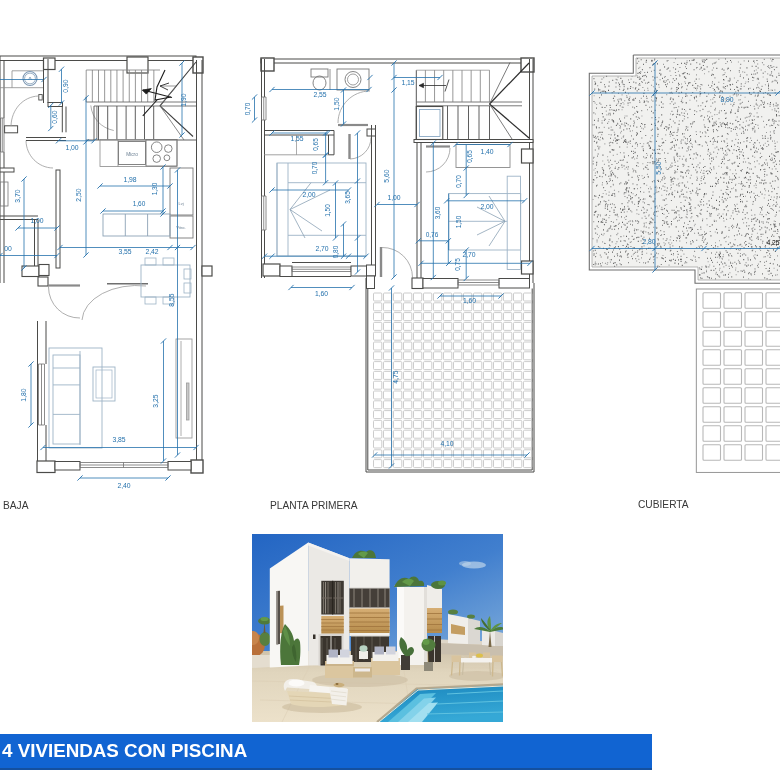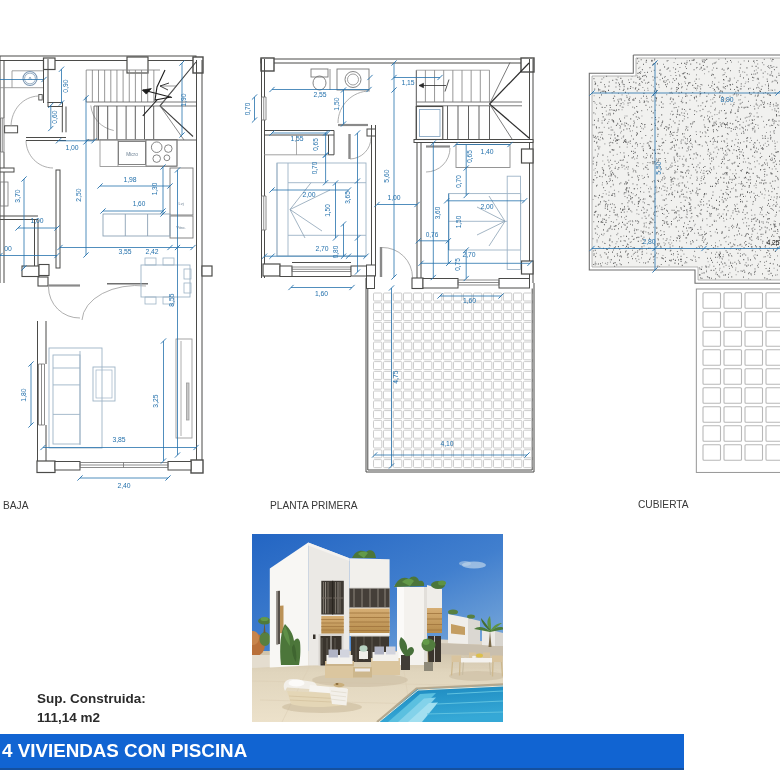--- a/index.html
+++ b/index.html
@@ -1,18 +1,18 @@
 <!DOCTYPE html>
 <html><head><meta charset="utf-8"><title>plano</title>
 <style>
 html,body{margin:0;padding:0;background:#ffffff;}
 #page{position:relative;width:780px;height:780px;overflow:hidden;font-family:'Liberation Sans',sans-serif;text-decoration:underline;}
 #page svg{position:absolute;left:0;top:0;}
 .cap{position:absolute;left:37px;top:690px;font-size:13.5px;line-height:18.5px;color:#2b2b2b;font-weight:bold;font-family:'Liberation Sans',sans-serif;}
-.banner{position:absolute;left:0;top:734px;width:652px;height:34px;background:#1164d2;border-bottom:2px solid #14509f;padding-left:32px;}
+.banner{position:absolute;left:0;top:734px;width:652px;height:34px;background:#1164d2;border-bottom:2px solid #14509f;}
 .banner span{position:absolute;left:2px;top:6px;color:#ffffff;font-size:18.8px;font-weight:bold;letter-spacing:0px;font-family:'Liberation Sans',sans-serif;}
 </style></head>
 <body>
 <div id="page">
 
 <svg width="780" height="780" viewBox="0 0 780 780">
 
 <g>
 
 <rect x="0" y="56" width="196" height="4.5" stroke="#4b4b49" stroke-width="1.0" fill="none"></rect>
@@ -1145,17 +1145,16 @@
 <path d="M 146 188 L 172 164.5 L 184 163.5 L 162 188 Z" stroke="none" stroke-width="1.0" fill="#83d2ea"></path>
 <path d="M 156 188 L 177 169 L 186 168.5 L 170 188 Z" stroke="none" stroke-width="1.0" fill="#a2dff0"></path>
 
 <path d="M 195 160 L 251 157 M 185 170 L 251 167 M 175 180 L 251 178" stroke="#5fc2e0" stroke-width="1.0" fill="none"></path>
 
 <path d="M 125 188 L 164.5 154.5 L 251 150.4" stroke="#b5a88e" stroke-width="2.2" fill="none"></path>
 <path d="M 127 188 L 166 156 L 251 152" stroke="#efe6d2" stroke-width="1.0" fill="none"></path>
 </g>
 </svg>
 
-<div class="cap">Sup. Construida:<br>111,14 m2</div>
 
 <div class="banner">
       <span>4 VIVIENDAS CON PISCINA</span>
     </div>
 </div>
 </body></html>

